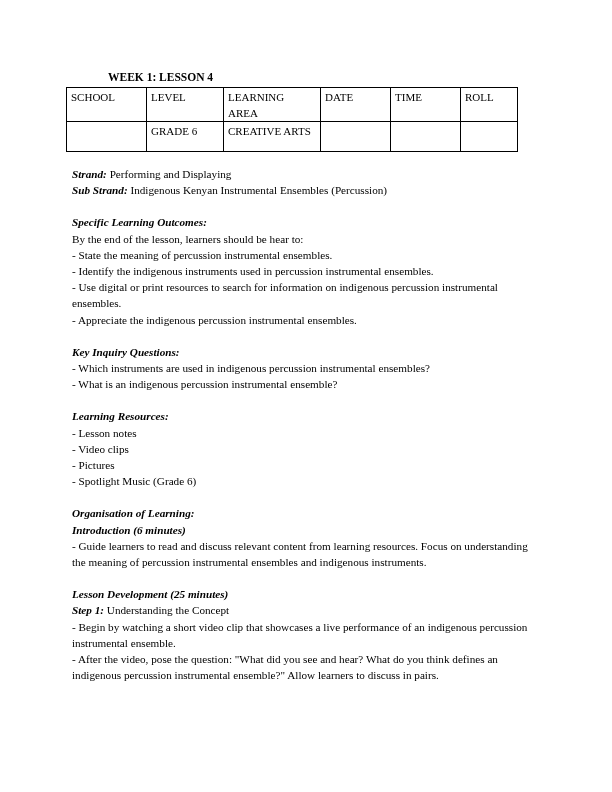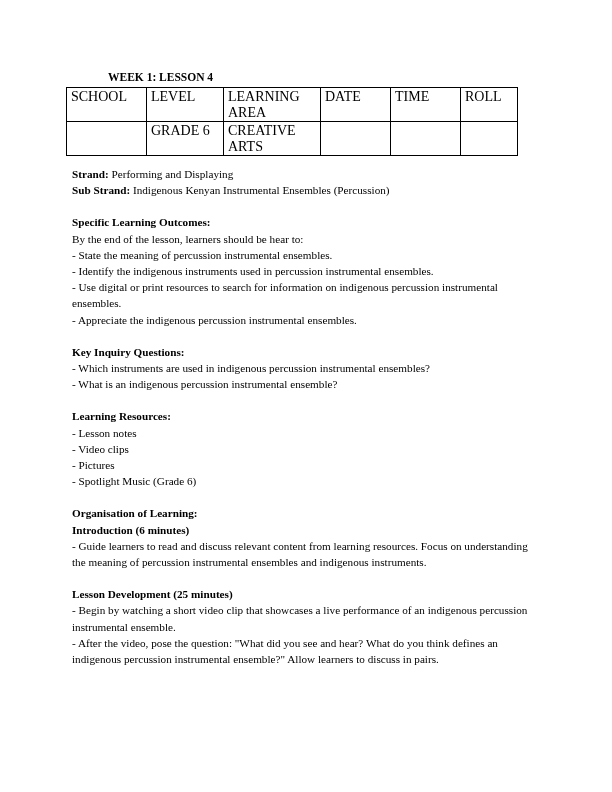--- a/index.html
+++ b/index.html
@@ -1,27 +1,27 @@
 <!DOCTYPE html>
 <html><head>
 <meta charset="utf-8">
 <style>
   html, body { margin: 0; padding: 0; background: #ffffff; }
   body { width: 612px; height: 792px; position: relative; overflow: hidden;
          font-family: "Liberation Serif", serif; color: #000; font-size: 11.2px; }
   .week-title { position: absolute; left: 108px; top: 71px; font-weight: bold; font-size: 11.5px; }
   table.meta { position: absolute; left: 66px; top: 87px; border-collapse: collapse; }
   table.meta td { border: 1px solid #000; vertical-align: top; padding: 1px 4px 0 4px;
-                  line-height: 16px; font-size: 14px; height: 30px; box-sizing: border-box; }
+                  line-height: 16px; font-size: 11px; height: 30px; box-sizing: border-box; }
   .c1 { width: 80px; } .c2 { width: 77px; } .c3 { width: 97px; }
   .c4 { width: 70px; } .c5 { width: 70px; } .c6 { width: 57px; margin-top: 48px; }
   .content { position: absolute; left: 72px; top: 166px; width: 470px; line-height: 16.2px; }
   .content p { margin: 0; }
   .gap { height: 16px; }
-  b { font-weight: bold; }
+  b { font-weight: bold; font-style: italic; }
 </style>
 </head>
 <body>
 
 <div class="week-title">WEEK 1: LESSON 4</div>
 
 <table class="meta">
   <tbody>
       <tr>
     <td class="c1">SCHOOL</td>
@@ -66,15 +66,16 @@
   <p>- Pictures</p>
   <p>- Spotlight Music (Grade 6)</p>
   <div class="gap"></div>
 
   <p><b>Organisation of Learning:</b></p>
   <p><b>Introduction (6 minutes)</b></p>
   <p>- Guide learners to read and discuss relevant content from learning resources. Focus on understanding the meaning of percussion instrumental ensembles and indigenous instruments.</p>
   <div class="gap"></div>
 
   <p><b>Lesson Development (25 minutes)</b></p>
+  <p><b>Step 1:</b> <span>Understanding the Concept</span></p>
   <p>- Begin by watching a short video clip that showcases a live performance of an indigenous percussion instrumental ensemble.</p>
   <p>- After the video, pose the question: "What did you see and hear? What do you think defines an indigenous percussion instrumental ensemble?" Allow learners to discuss in pairs.</p>
 </div>
 
 </body></html>

